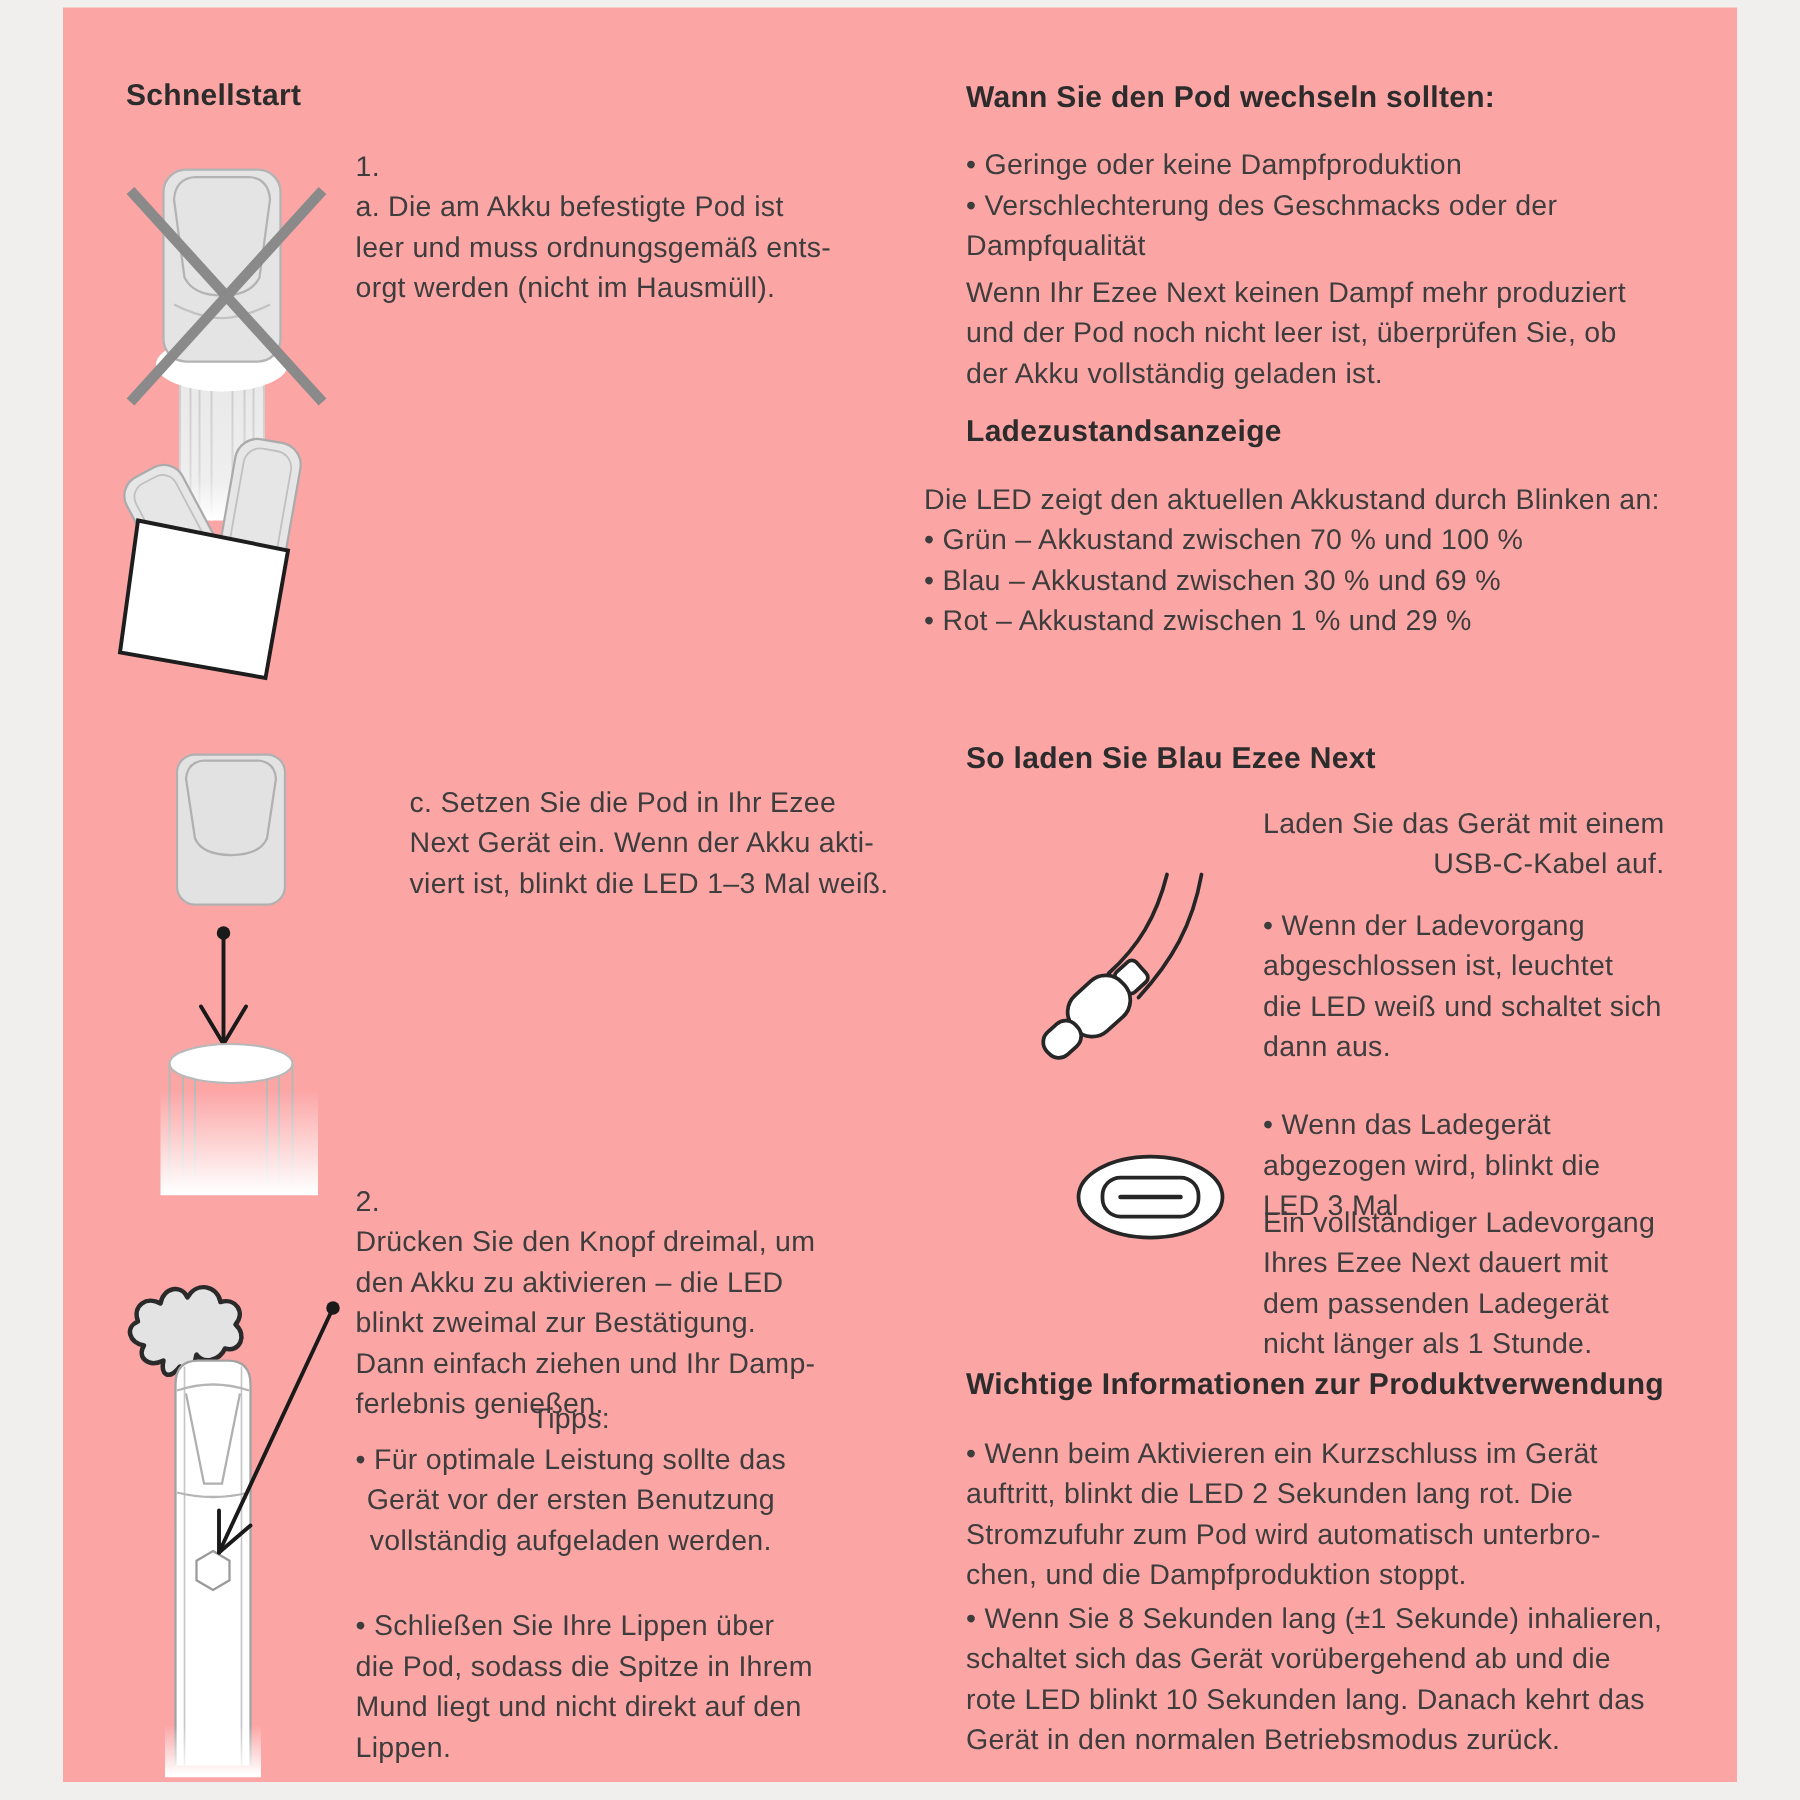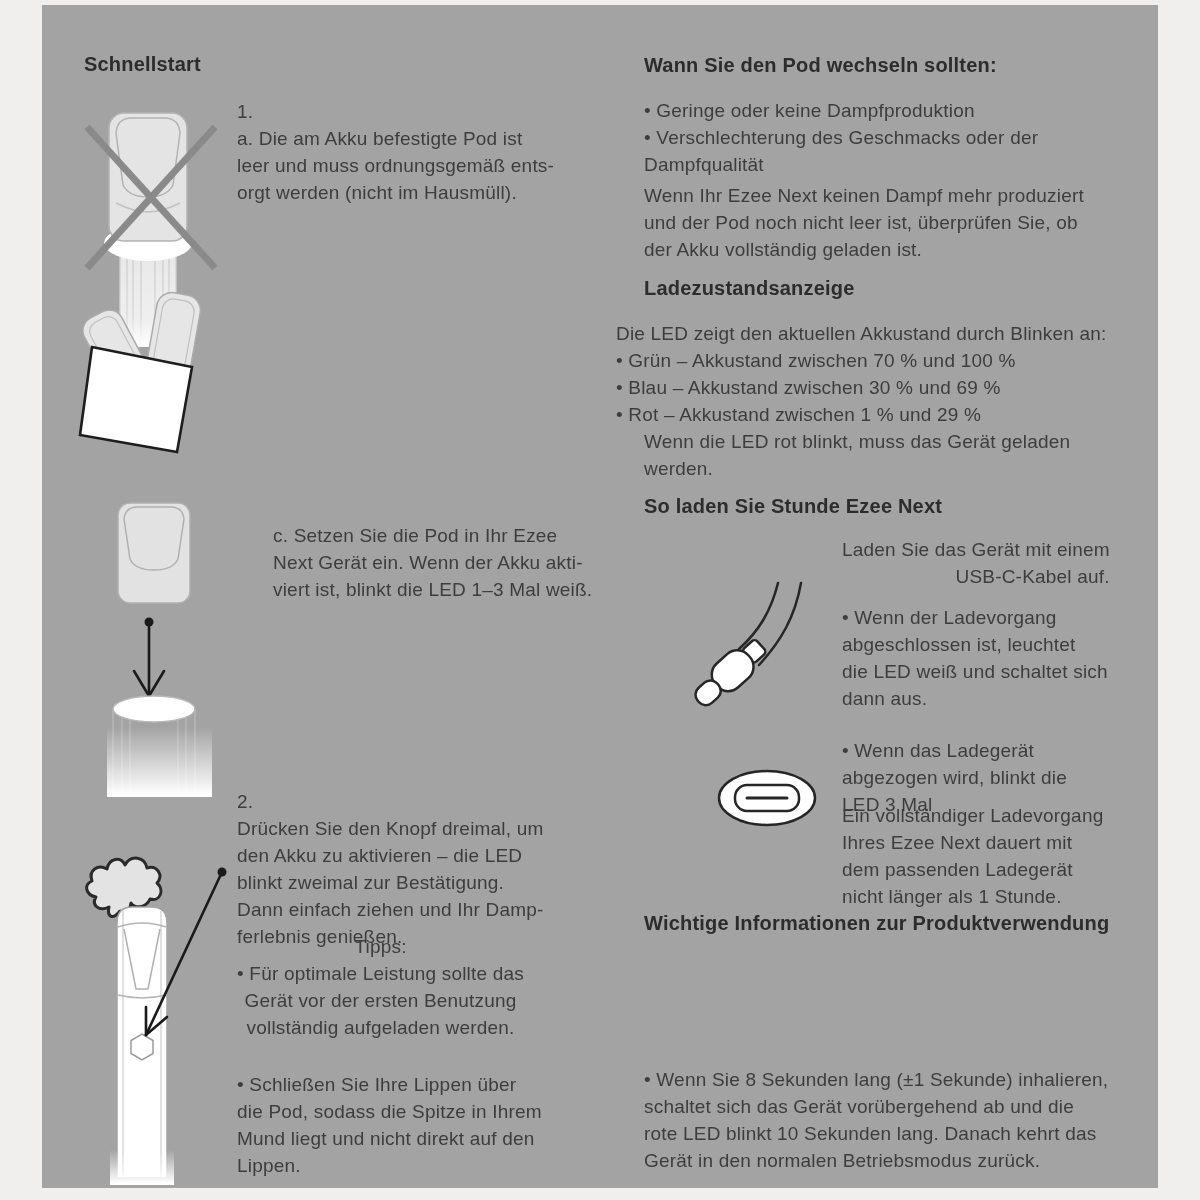--- a/index.html
+++ b/index.html
@@ -3,21 +3,21 @@
 <meta charset="utf-8">
 <style>
   html,body{margin:0;padding:0;}
   #canvas{
     position:relative;width:1200px;height:1200px;
     background:#f1efed;overflow:hidden;
     font-family:"Liberation Sans",sans-serif;
   }
   #sheet{
     position:absolute;left:42px;top:5px;width:1116px;height:1183px;
-    background:#a3a3a3;
+    background:#fca5a5;
   }
   .blk{position:absolute;white-space:pre-line;}
   .t{font-size:19px;line-height:27px;color:#3d3d3d;letter-spacing:0.2px;}
   .h{font-size:20px;line-height:25px;font-weight:700;color:#2c2c2c;letter-spacing:0.2px;}
   svg{position:absolute;display:block;}
 </style>
 </head>
 <body>
 
 <div id="canvas">
@@ -51,37 +51,39 @@
 Dampfqualität</div>
     <div class="blk h" style="left:602px;top:48px;">Wann Sie den Pod wechseln sollten:</div>
     <div class="blk t" style="left:602px;top:177px;">Wenn Ihr Ezee Next keinen Dampf mehr produziert
 und der Pod noch nicht leer ist, überprüfen Sie, ob
 der Akku vollständig geladen ist.</div>
     <div class="blk h" style="left:602px;top:271px;">Ladezustandsanzeige</div>
     <div class="blk t" style="left:574px;top:315px;">Die LED zeigt den aktuellen Akkustand durch Blinken an:
 • Grün – Akkustand zwischen 70 % und 100 %
 • Blau – Akkustand zwischen 30 % und 69 %
 • Rot – Akkustand zwischen 1 % und 29 %</div>
-    <div class="blk t" style="left:602px;top:423px;">Wenn die LED rot blinkt, muss das Gerät geladen
-werden.</div>
-    <div class="blk h" style="left:602px;top:489px;">So laden Sie Stunde Ezee Next</div>
+    <div class="blk h" style="left:602px;top:489px;">So laden Sie Blau Ezee Next</div>
     <div class="blk t" style="left:800px;top:531px;text-align:right;">Laden Sie das Gerät mit einem
 USB-C-Kabel auf.</div>
     <div class="blk t" style="left:800px;top:599px;">• Wenn der Ladevorgang
 abgeschlossen ist, leuchtet
 die LED weiß und schaltet sich
 dann aus.</div>
     <div class="blk t" style="left:800px;top:732px;">• Wenn das Ladegerät
 abgezogen wird, blinkt die
 LED 3 Mal</div>
     <div class="blk t" style="left:800px;top:797px;">Ein vollständiger Ladevorgang
 Ihres Ezee Next dauert mit
 dem passenden Ladegerät
 nicht länger als 1 Stunde.</div>
     <div class="blk h" style="left:602px;top:906px;">Wichtige Informationen zur Produktverwendung</div>
+    <div class="blk t" style="left:602px;top:951px;">• Wenn beim Aktivieren ein Kurzschluss im Gerät
+auftritt, blinkt die LED 2 Sekunden lang rot. Die
+Stromzufuhr zum Pod wird automatisch unterbro-
+chen, und die Dampfproduktion stoppt.</div>
     <div class="blk t" style="left:602px;top:1061px;">• Wenn Sie 8 Sekunden lang (±1 Sekunde) inhalieren,
 schaltet sich das Gerät vorübergehend ab und die
 rote LED blinkt 10 Sekunden lang. Danach kehrt das
 Gerät in den normalen Betriebsmodus zurück.</div>
 
     <svg style="left:40px;top:100px;" width="160" height="250" viewBox="0 0 160 250">
       <defs>
         <linearGradient id="tubeFade1" gradientUnits="userSpaceOnUse" x1="0" y1="140" x2="0" y2="242">
           <stop offset="0" stop-color="#c9c9c9"></stop>
           <stop offset="0.7" stop-color="#d9d9d9"></stop>

